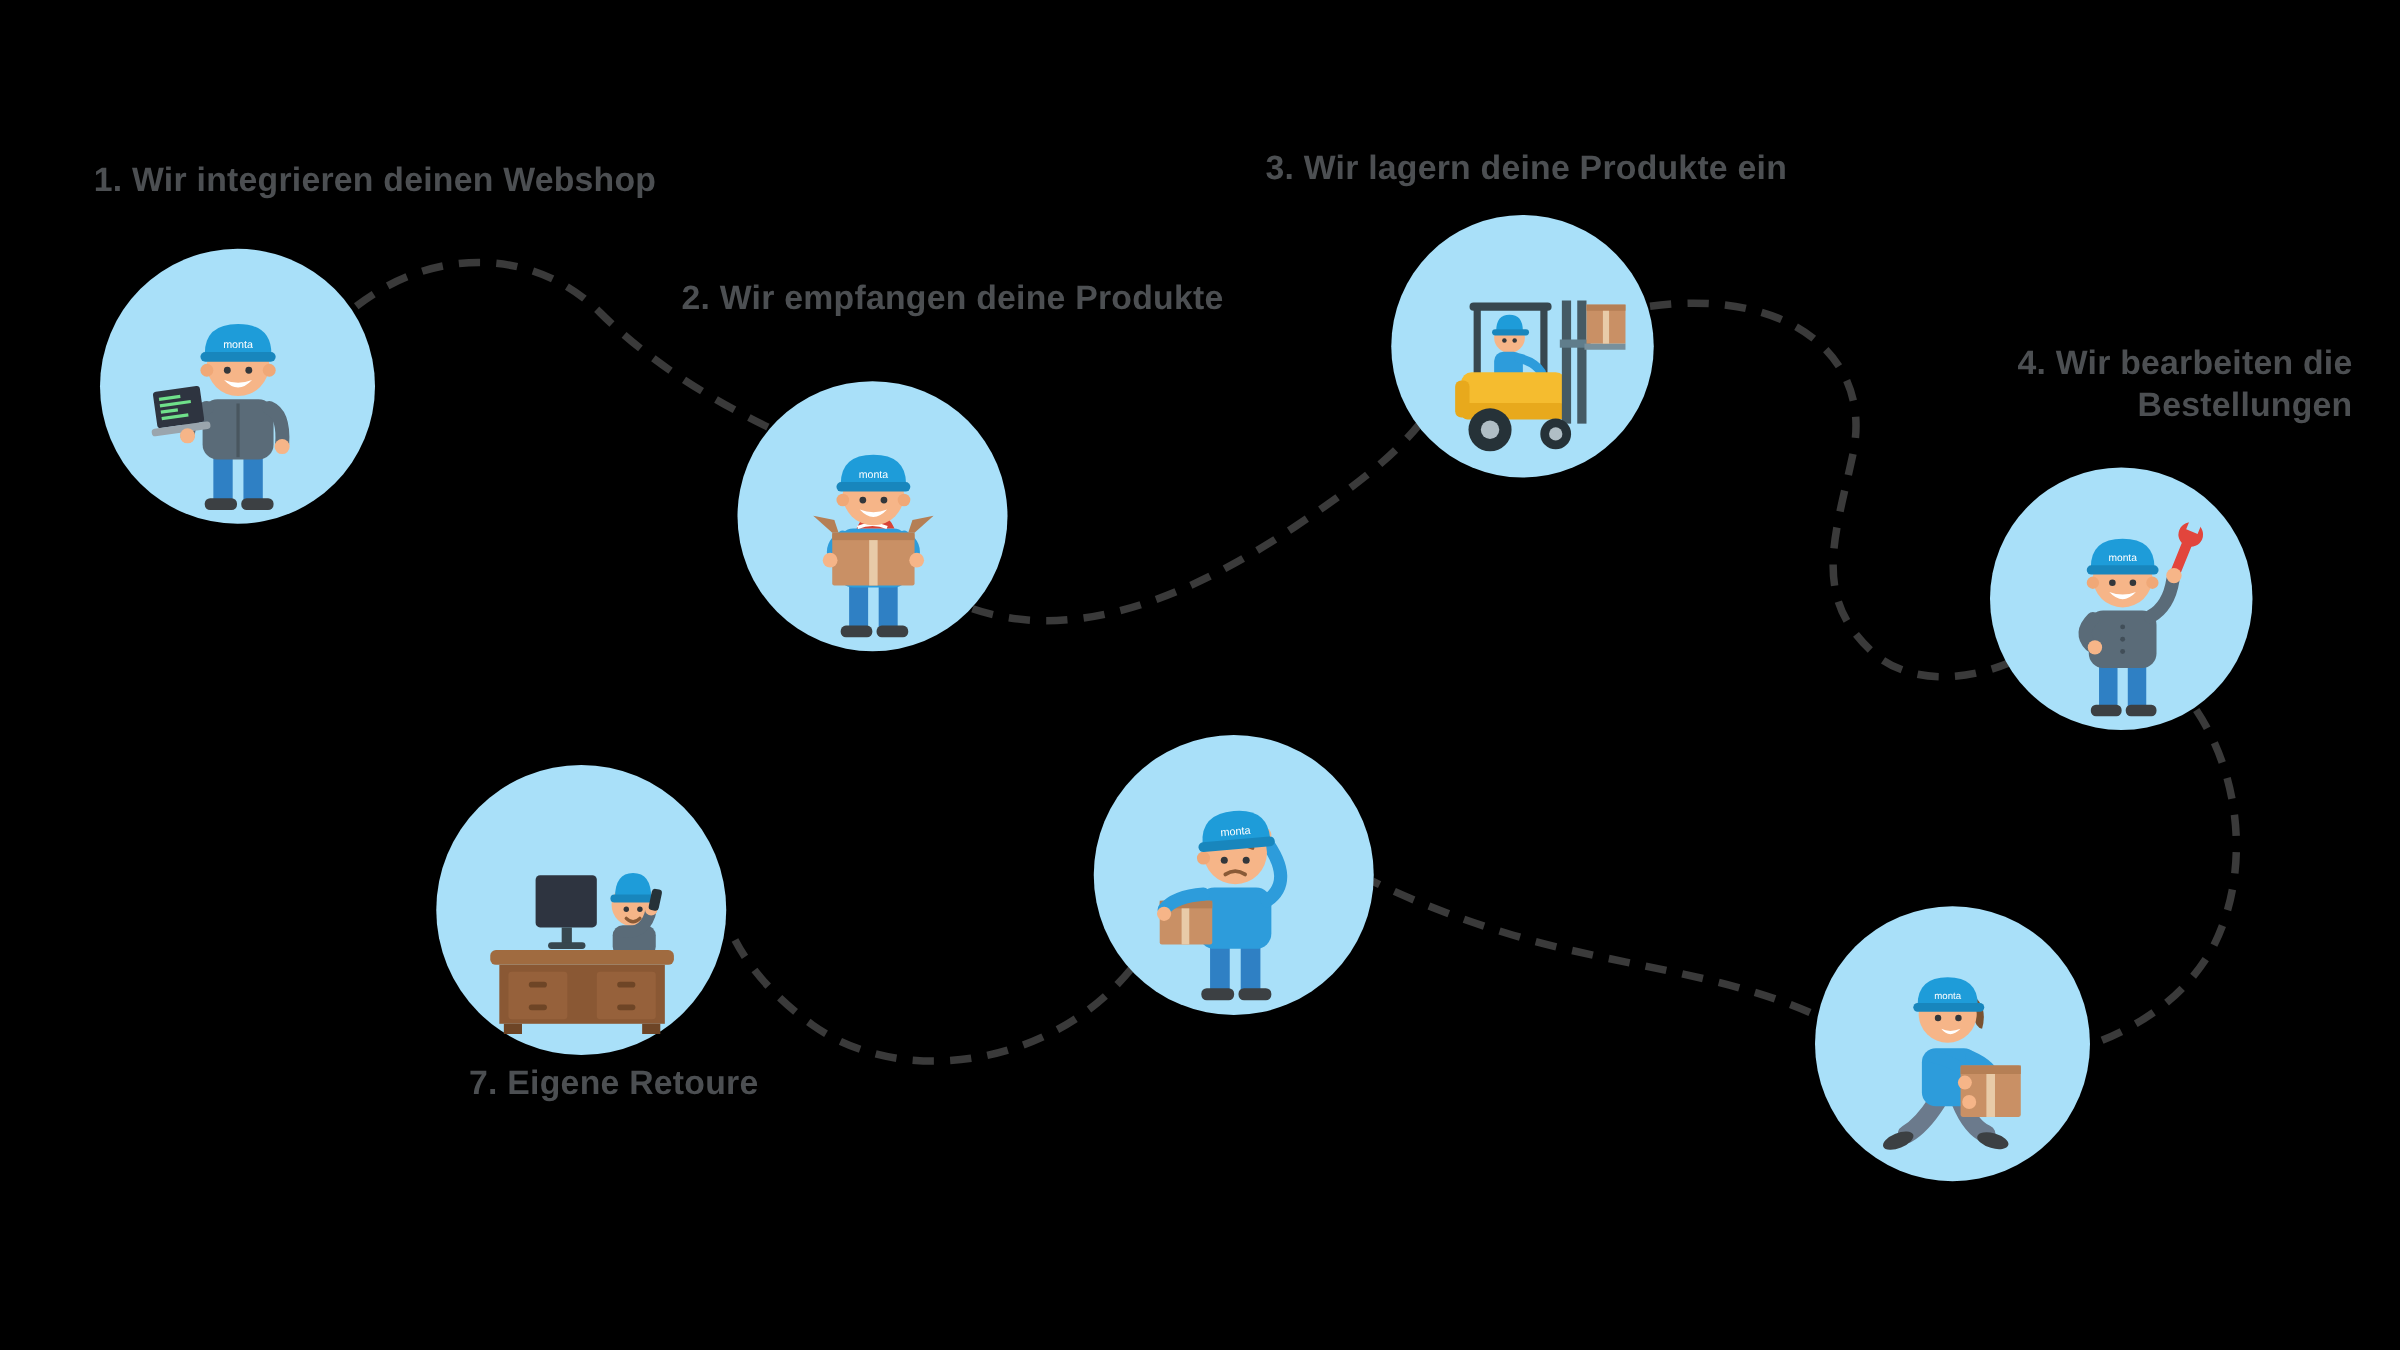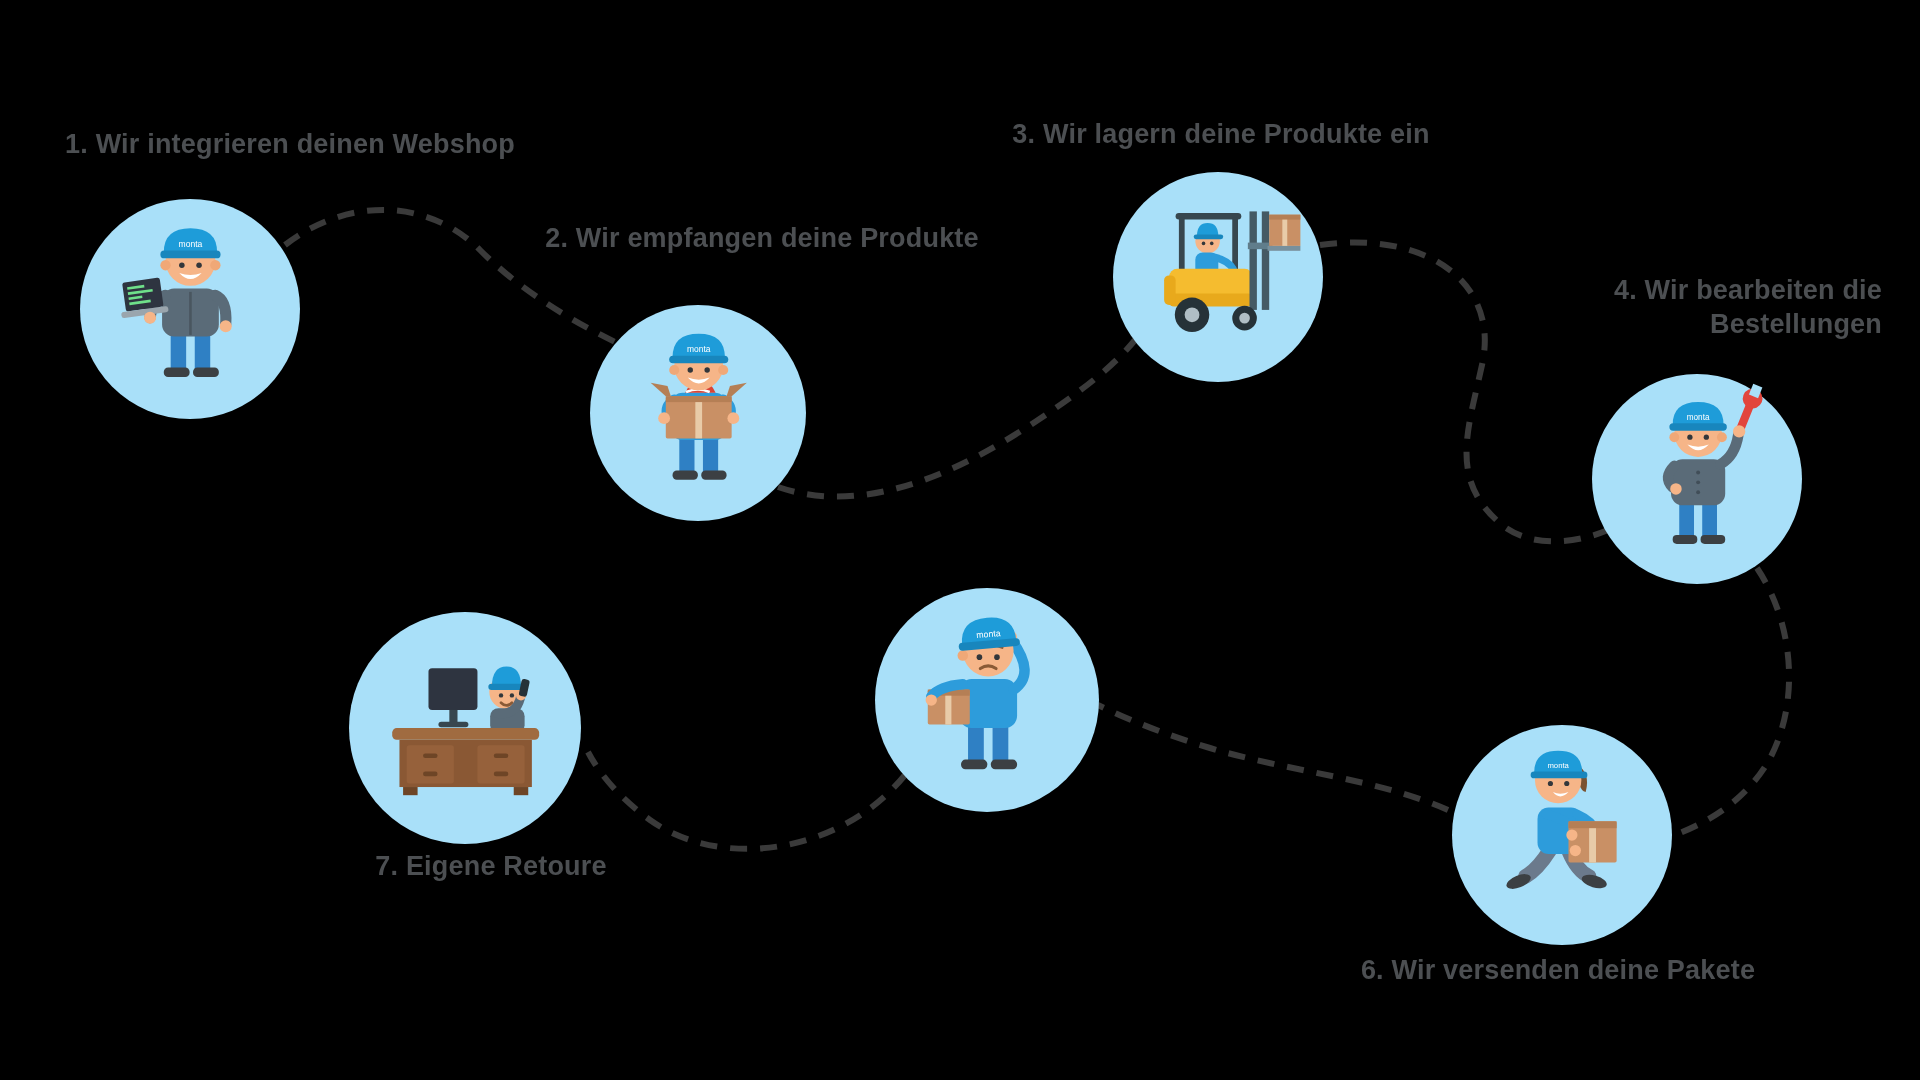--- a/index.html
+++ b/index.html
@@ -2,21 +2,21 @@
 <html><head>
 <meta charset="utf-8">
 <style>
   html,body{margin:0;padding:0;background:#000;}
   body{width:1920px;height:1080px;position:relative;overflow:hidden;
        font-family:"Liberation Sans",sans-serif;}
   .stage{position:absolute;inset:0;}
   .connectors{position:absolute;left:0;top:0;width:1920px;height:1080px;}
   .dash{fill:none;stroke:#3a3a3a;stroke-width:6;stroke-dasharray:17 13;stroke-linecap:butt;}
   .circle{position:absolute;border-radius:50%;background:#a9e0f9;
-          display:flex;align-items:flex-start;justify-content:center;}
+          display:flex;align-items:flex-end;justify-content:center;}
   .circle svg{width:86%;height:86%;}
   .step-label{position:absolute;color:#4c4f52;font-weight:bold;font-size:27px;
               text-align:center;transform:translateX(-50%);line-height:1.25;
               letter-spacing:.2px;white-space:nowrap;}
   .step-label.wrap{white-space:normal;width:340px;}
 </style>
 </head>
 <body>
 
 <div class="stage">
@@ -227,20 +227,19 @@
       <rect x="124" y="147" width="52" height="42" rx="3" fill="#96613b"></rect>
       <rect x="64" y="156" width="16" height="5" rx="2.5" fill="#6e4526"></rect>
       <rect x="142" y="156" width="16" height="5" rx="2.5" fill="#6e4526"></rect>
       <rect x="64" y="176" width="16" height="5" rx="2.5" fill="#6e4526"></rect>
       <rect x="142" y="176" width="16" height="5" rx="2.5" fill="#6e4526"></rect>
       <rect x="42" y="193" width="16" height="9" fill="#6e4526"></rect>
       <rect x="164" y="193" width="16" height="9" fill="#6e4526"></rect>
     </svg>
   </div>
 
-  <div class="step-label" style="left:290px;top:128px;">1. Wir integrieren deinen Webshop</div>
+  <div class="step-label" style="left:300px;top:128px;">1. Wir integrieren deinen Webshop</div>
   <div class="step-label" style="left:762px;top:222px;">2. Wir empfangen deine Produkte</div>
   <div class="step-label" style="left:1221px;top:118px;">3. Wir lagern deine Produkte ein</div>
   <div class="step-label wrap" style="left:1712px;top:274px;text-align:right;">4. Wir bearbeiten die Bestellungen</div>
-  <div class="step-label" style="left:1558px;top:954px;">6. Wir versenden deine Pakete</div>
   <div class="step-label" style="left:475px;top:850px;margin-left:16px;">7. Eigene Retoure</div>
 
 </div>
 
 </body></html>

